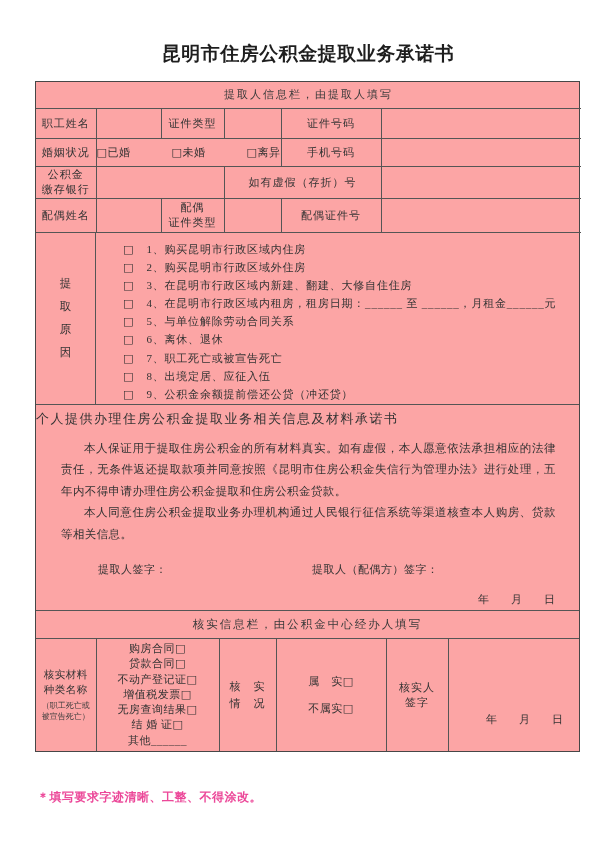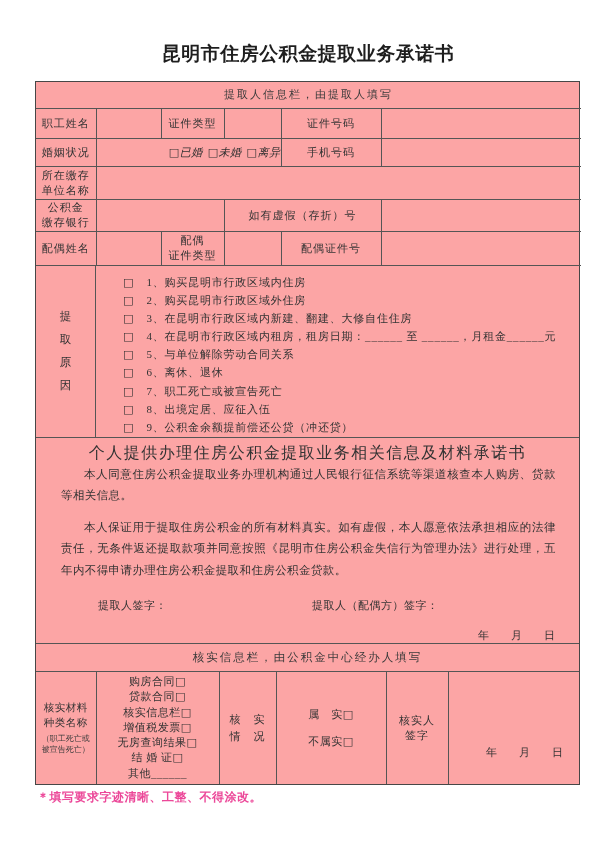--- a/index.html
+++ b/index.html
@@ -28,40 +28,40 @@
   .sec-head { letter-spacing: 2px; font-size: 11.5px; color: #3a3a3a; }
   td.sec-head { height: 26px; }
   .lbl { letter-spacing: 1px; color: #333; }
   .lbl .l { line-height: 15px; letter-spacing: 1px; }
   tr.r1 td { height: 30px; font-family: Liberation Serif, serif; }
   tr.r2 td { height: 28px; }
   tr.r3 td { height: 33px; }
   tr.r4 td { height: 32px; }
   tr.r5 td { height: 34px; }
   .marital-cell { }
-  .marital-inner { display: flex; justify-content: flex-end; gap: 5px; font-style: italic; }
+  .marital-inner { display: flex; justify-content: space-between; gap: 5px; }
   .opt { white-space: nowrap; letter-spacing: 0.5px; }
   .cb { font-family: "DejaVu Sans", sans-serif; }
   
   .reasons { display: flex; border-bottom: 1px solid #555; height: 172px; }
   .reasons-label {
     width: 60px; border-right: 1px solid #555; flex: 0 0 60px;
     display: flex; align-items: center; justify-content: center;
   }
   .reasons-label .vert {
     width: 13px; font-size: 11.5px; line-height: 23px; word-break: break-all;
     text-align: center; letter-spacing: 0; color: #333;
   }
   .reasons-list { flex: 1; padding: 7px 0 0 27px; }
   .reason-row { height: 18.2px; line-height: 18.2px; white-space: nowrap; font-size: 11px; }
   .reason-row .cb { margin-right: 13px; }
   .reason-text { letter-spacing: 0.8px; color: #333; text-align: center; }
   
   .pledge { height: 206px; border-bottom: 1px solid #555; padding-top: 5px; }
-  .pledge-title { text-align: center; font-size: 16px; letter-spacing: 1.5px; color: #333; }
+  .pledge-title { font-size: 13px; letter-spacing: 1.5px; color: #333; }
   .pledge-para {
     margin: 0; padding: 0 23px 0 25px; text-indent: 2em; font-size: 11.5px;
     line-height: 21.5px; text-align: justify; letter-spacing: 0.4px; color: #333;
   }
   .pledge-para.first { margin-top: 10px; }
   .sig-row { margin-top: 17px; padding-left: 62px; font-size: 11px; display: flex; }
   .sig-label { letter-spacing: 0.5px; color: #333; }
   .sig-label.main { width: 214px; }
   .date-row { margin-top: 15px; text-align: right; padding-right: 24px; font-size: 11px; color: #333; }
   
@@ -115,27 +115,20 @@
         <td colspan="3" class="marital-cell">
           <div class="marital-inner">
             <span class="opt"><span class="cb">□</span><span>已婚</span></span>
             <span class="opt"><span class="cb">□</span><span>未婚</span></span>
             <span class="opt"><span class="cb">□</span><span>离异</span></span>
           </div>
         </td>
         <td class="lbl">手机号码</td>
         <td></td>
       </tr>
-      <tr class="r3">
-        <td class="lbl">
-          <div class="l">所在缴存</div>
-          <div class="l">单位名称</div>
-        </td>
-        <td colspan="5"></td>
-      </tr>
       <tr class="r4">
         <td class="lbl">
           <div class="l">公积金</div>
           <div class="l">缴存银行</div>
         </td>
         <td colspan="2"></td>
         <td colspan="2" class="lbl">如有虚假（存折）号</td>
         <td></td>
       </tr>
       <tr class="r5">
@@ -164,22 +157,22 @@
         <div class="reason-row"><span class="cb">□</span><span class="reason-text">5、与单位解除劳动合同关系</span></div>
         <div class="reason-row"><span class="cb">□</span><span class="reason-text">6、离休、退休</span></div>
         <div class="reason-row"><span class="cb">□</span><span class="reason-text">7、职工死亡或被宣告死亡</span></div>
         <div class="reason-row"><span class="cb">□</span><span class="reason-text">8、出境定居、应征入伍</span></div>
         <div class="reason-row"><span class="cb">□</span><span class="reason-text">9、公积金余额提前偿还公贷（冲还贷）</span></div>
       </div>
     </div>
 
     <div class="pledge">
       <div class="pledge-title">个人提供办理住房公积金提取业务相关信息及材料承诺书</div>
+      <p class="pledge-para first">本人保证用于提取住房公积金的所有材料真实。如有虚假，本人愿意依法承担相应的法律责任，无条件返还提取款项并同意按照《昆明市住房公积金失信行为管理办法》进行处理，五年内不得申请办理住房公积金提取和住房公积金贷款。</p>
       <p class="pledge-para">本人同意住房公积金提取业务办理机构通过人民银行征信系统等渠道核查本人购房、贷款等相关信息。</p>
-      <p class="pledge-para first">本人保证用于提取住房公积金的所有材料真实。如有虚假，本人愿意依法承担相应的法律责任，无条件返还提取款项并同意按照《昆明市住房公积金失信行为管理办法》进行处理，五年内不得申请办理住房公积金提取和住房公积金贷款。</p>
       <div class="sig-row">
         <span class="sig-label main">提取人签字：</span>
         <span class="sig-label">提取人（配偶方）签字：</span>
       </div>
       <div class="date-row">年　　月　　日</div>
     </div>
 
     <div class="verify-head sec-head">核实信息栏，由公积金中心经办人填写</div>
 
     <table class="tbl verify-tbl">
@@ -194,21 +187,21 @@
       <tbody>
           <tr>
         <td class="lbl vlabel">
           <div class="l">核实材料</div>
           <div class="l">种类名称</div>
           <div class="note">（职工死亡或被宣告死亡）</div>
         </td>
         <td class="materials">
           <div class="mat-row"><span>购房合同</span><span class="cb">□</span></div>
           <div class="mat-row"><span>贷款合同</span><span class="cb">□</span></div>
-          <div class="mat-row"><span>核实信息栏</span><span class="cb">□</span></div>
+          <div class="mat-row"><span>不动产登记证</span><span class="cb">□</span></div>
           <div class="mat-row"><span>增值税发票</span><span class="cb">□</span></div>
           <div class="mat-row"><span>无房查询结果</span><span class="cb">□</span></div>
           <div class="mat-row"><span>结 婚 证</span><span class="cb">□</span></div>
           <div class="mat-row">其他______</div>
         </td>
         <td class="lbl situation">
           <div class="l">核　实</div>
           <div class="l">情　况</div>
         </td>
         <td>

